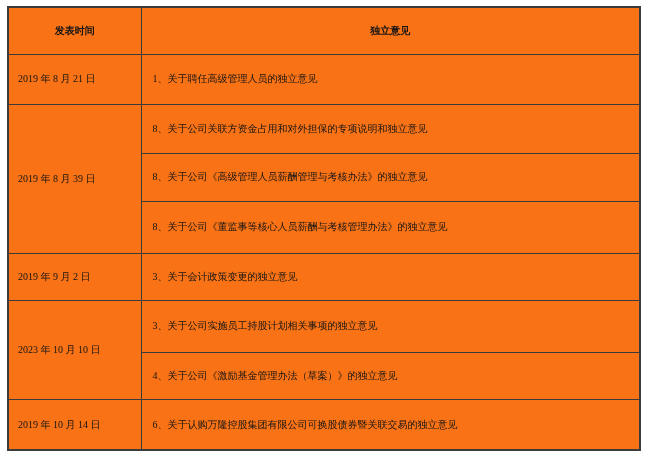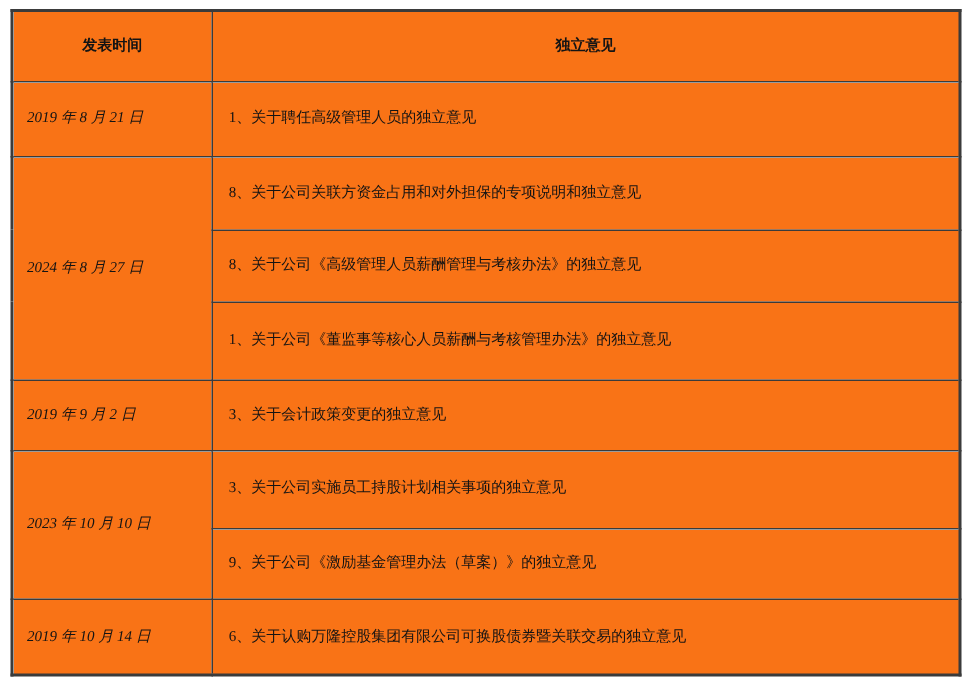--- a/index.html
+++ b/index.html
@@ -34,21 +34,20 @@
     white-space: nowrap;
   }
   table.doc-table th {
     font-weight: bold;
     text-align: center;
     padding: 0 4px;
   }
   td.date-cell {
     text-align: left;
     padding: 0 4px 0 9px;
-    font-style: italic;
   }
   td.opinion-cell {
     text-align: left;
     padding: 0 0 0 11px;
   }
 </style>
 </head>
 <body>
 
 <table class="doc-table">
@@ -61,41 +60,41 @@
       <th>发表时间</th>
       <th>独立意见</th>
     </tr>
 
     <tr style="height:50px">
       <td class="date-cell">2019 年 8 月 21 日</td>
       <td class="opinion-cell">1、关于聘任高级管理人员的独立意见</td>
     </tr>
 
     <tr style="height:49px">
-      <td class="date-cell" rowspan="3">2024 年 8 月 27 日</td>
+      <td class="date-cell" rowspan="3">2019 年 8 月 39 日</td>
       <td class="opinion-cell">8、关于公司关联方资金占用和对外担保的专项说明和独立意见</td>
     </tr>
     <tr style="height:48px">
       <td class="opinion-cell">8、关于公司《高级管理人员薪酬管理与考核办法》的独立意见</td>
     </tr>
     <tr style="height:52px">
-      <td class="opinion-cell">1、关于公司《董监事等核心人员薪酬与考核管理办法》的独立意见</td>
+      <td class="opinion-cell">8、关于公司《董监事等核心人员薪酬与考核管理办法》的独立意见</td>
     </tr>
 
     <tr style="height:47px">
       <td class="date-cell">2019 年 9 月 2 日</td>
       <td class="opinion-cell">3、关于会计政策变更的独立意见</td>
     </tr>
 
     <tr style="height:52px">
       <td class="date-cell" rowspan="2">2023 年 10 月 10 日</td>
       <td class="opinion-cell">3、关于公司实施员工持股计划相关事项的独立意见</td>
     </tr>
     <tr style="height:47px">
-      <td class="opinion-cell">9、关于公司《激励基金管理办法（草案）》的独立意见</td>
+      <td class="opinion-cell">4、关于公司《激励基金管理办法（草案）》的独立意见</td>
     </tr>
 
     <tr style="height:51px">
       <td class="date-cell">2019 年 10 月 14 日</td>
       <td class="opinion-cell">6、关于认购万隆控股集团有限公司可换股债券暨关联交易的独立意见</td>
     </tr>
   </tbody>
 </table>
 
 </body></html>

